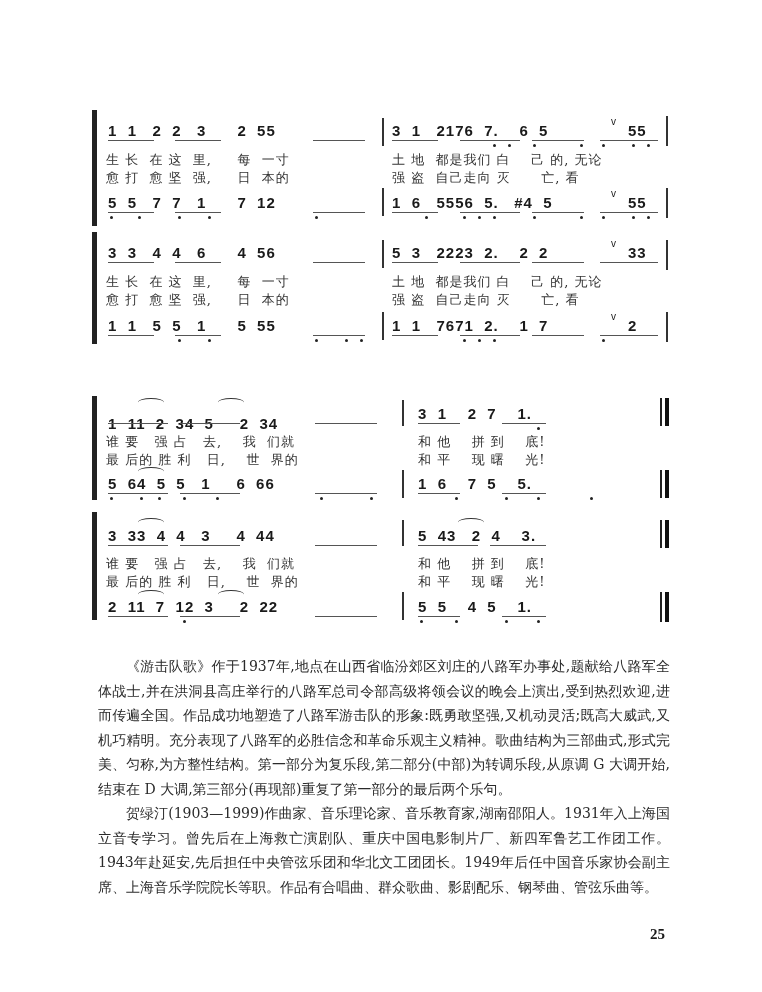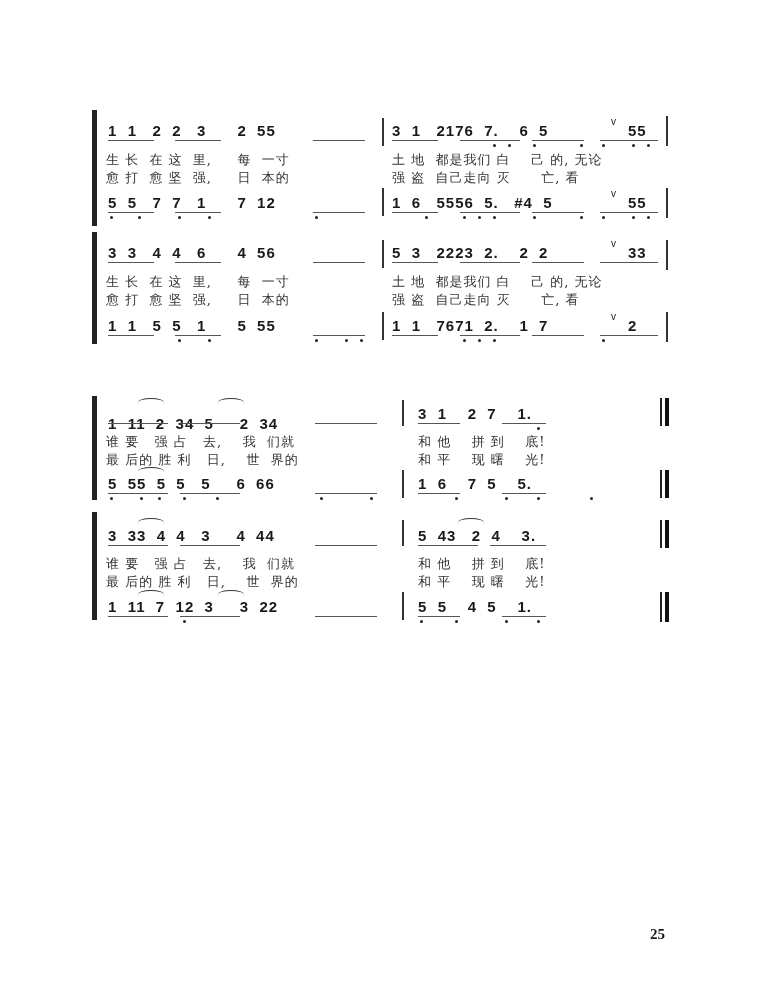--- a/index.html
+++ b/index.html
@@ -143,21 +143,21 @@
   <div class="slur" style="left:138px;top:398px;width:26px;"></div>
   <div class="slur" style="left:218px;top:398px;width:26px;"></div>
   <div class="slur" style="left:138px;top:467px;width:26px;"></div>
 
   <div class="note" style="left:108px;top:416px;">1  11  2  34  5     2  34</div>
   <div class="note" style="left:418px;top:406px;">3  1    2  7    1.</div>
   <div class="lyric" style="left:106px;top:434px;">谁 要   强 占   去,    我  们就</div>
   <div class="lyric" style="left:418px;top:434px;">和 他    拼 到    底!</div>
   <div class="lyric" style="left:106px;top:452px;">最 后的 胜 利   日,    世  界的</div>
   <div class="lyric" style="left:418px;top:452px;">和 平    现 曙    光!</div>
-  <div class="note" style="left:108px;top:476px;">5  55  5  5   5     6  66</div>
+  <div class="note" style="left:108px;top:476px;">5  64  5  5   1     6  66</div>
   <div class="note" style="left:418px;top:476px;">1  6    7  5    5.</div>
 
   <div class="uline" style="left:108px;top:423px;width:60px;"></div>
   <div class="uline" style="left:180px;top:423px;width:60px;"></div>
   <div class="uline" style="left:315px;top:423px;width:62px;"></div>
   <div class="uline" style="left:418px;top:423px;width:42px;"></div>
   <div class="uline" style="left:502px;top:423px;width:44px;"></div>
   <div class="uline" style="left:108px;top:493px;width:60px;"></div>
   <div class="uline" style="left:180px;top:493px;width:60px;"></div>
   <div class="uline" style="left:315px;top:493px;width:62px;"></div>
@@ -189,21 +189,21 @@
   <div class="slur" style="left:458px;top:518px;width:26px;"></div>
   <div class="slur" style="left:138px;top:590px;width:26px;"></div>
   <div class="slur" style="left:218px;top:590px;width:26px;"></div>
 
   <div class="note" style="left:108px;top:528px;">3  33  4  4   3     4  44</div>
   <div class="note" style="left:418px;top:528px;">5  43   2  4    3.</div>
   <div class="lyric" style="left:106px;top:556px;">谁 要   强 占   去,    我  们就</div>
   <div class="lyric" style="left:418px;top:556px;">和 他    拼 到    底!</div>
   <div class="lyric" style="left:106px;top:574px;">最 后的 胜 利   日,    世  界的</div>
   <div class="lyric" style="left:418px;top:574px;">和 平    现 曙    光!</div>
-  <div class="note" style="left:108px;top:599px;">1  11  7  12  3     3  22</div>
+  <div class="note" style="left:108px;top:599px;">2  11  7  12  3     2  22</div>
   <div class="note" style="left:418px;top:599px;">5  5    4  5    1.</div>
 
   <div class="uline" style="left:108px;top:545px;width:60px;"></div>
   <div class="uline" style="left:180px;top:545px;width:60px;"></div>
   <div class="uline" style="left:315px;top:545px;width:62px;"></div>
   <div class="uline" style="left:418px;top:545px;width:60px;"></div>
   <div class="uline" style="left:490px;top:545px;width:56px;"></div>
   <div class="uline" style="left:108px;top:616px;width:60px;"></div>
   <div class="uline" style="left:180px;top:616px;width:60px;"></div>
   <div class="uline" style="left:315px;top:616px;width:62px;"></div>
@@ -211,15 +211,17 @@
   <div class="uline" style="left:502px;top:616px;width:44px;"></div>
 
   <div class="dot" style="left:183px;top:620px;"></div>
   <div class="dot" style="left:420px;top:620px;"></div>
   <div class="dot" style="left:455px;top:620px;"></div>
   <div class="dot" style="left:505px;top:620px;"></div>
   <div class="dot" style="left:537px;top:620px;"></div>
 </div>
 
 <div class="prose" style="top:654px;">
+  <p>《游击队歌》作于1937年,地点在山西省临汾郊区刘庄的八路军办事处,题献给八路军全体战士,并在洪洞县高庄举行的八路军总司令部高级将领会议的晚会上演出,受到热烈欢迎,进而传遍全国。作品成功地塑造了八路军游击队的形象:既勇敢坚强,又机动灵活;既高大威武,又机巧精明。充分表现了八路军的必胜信念和革命乐观主义精神。歌曲结构为三部曲式,形式完美、匀称,为方整性结构。第一部分为复乐段,第二部分(中部)为转调乐段,从原调 G 大调开始,结束在 D 大调,第三部分(再现部)重复了第一部分的最后两个乐句。</p>
+  <p>贺绿汀(1903—1999)作曲家、音乐理论家、音乐教育家,湖南邵阳人。1931年入上海国立音专学习。曾先后在上海救亡演剧队、重庆中国电影制片厂、新四军鲁艺工作团工作。1943年赴延安,先后担任中央管弦乐团和华北文工团团长。1949年后任中国音乐家协会副主席、上海音乐学院院长等职。作品有合唱曲、群众歌曲、影剧配乐、钢琴曲、管弦乐曲等。</p>
 </div>
 
 <div class="pagenum">25</div>
 
 </body></html>

